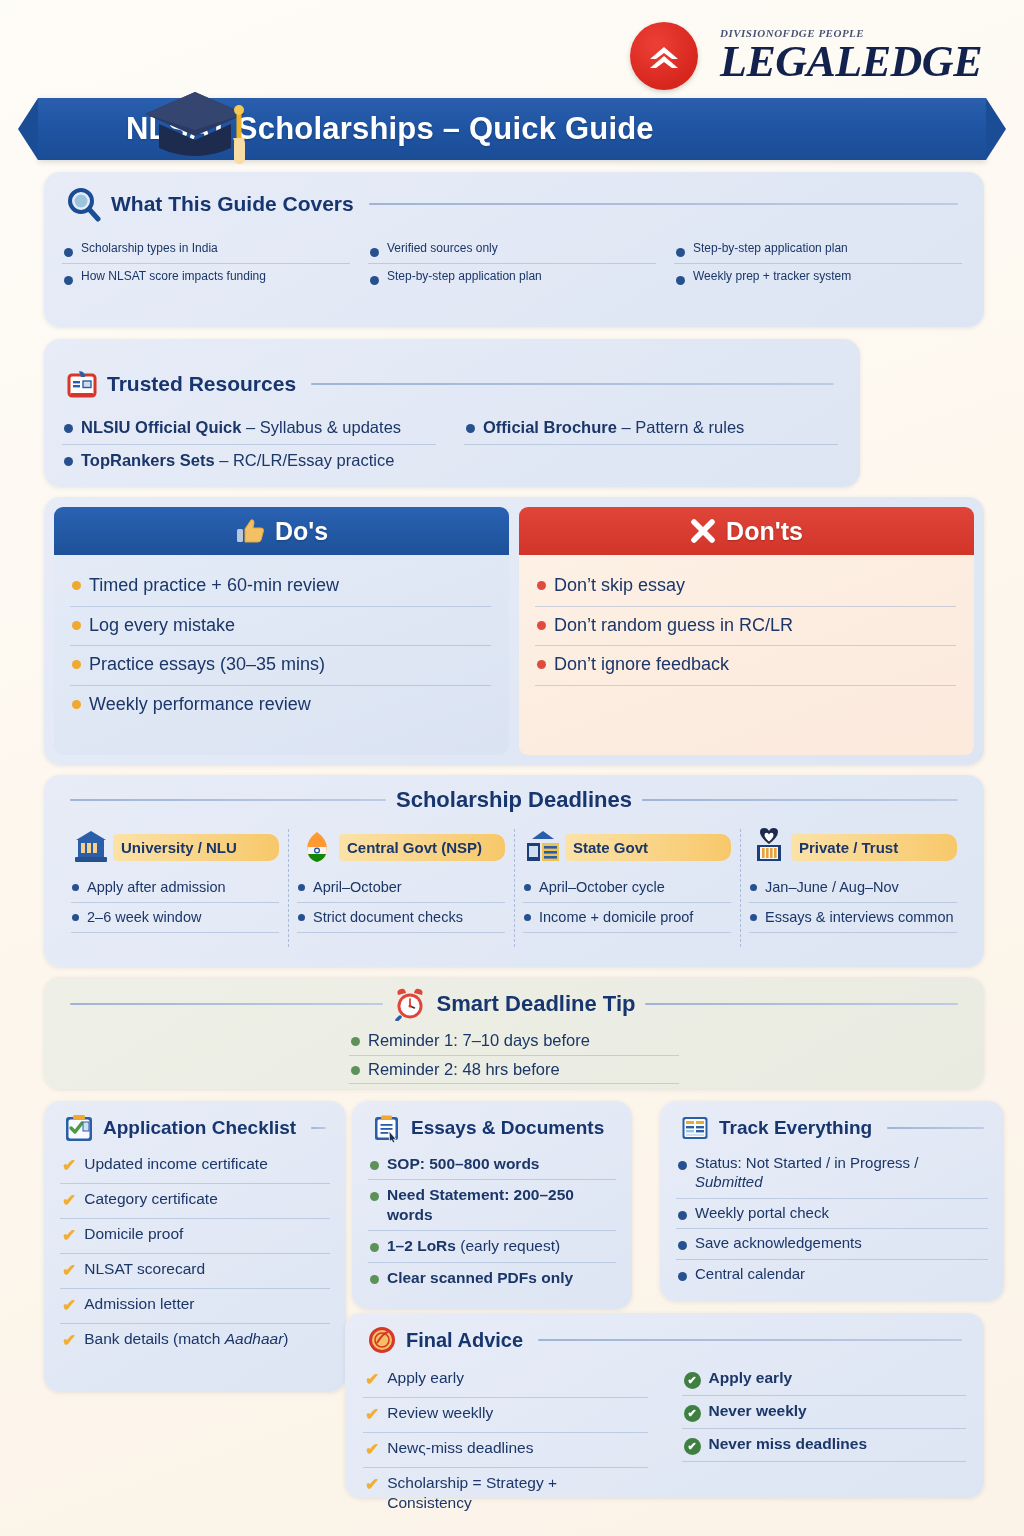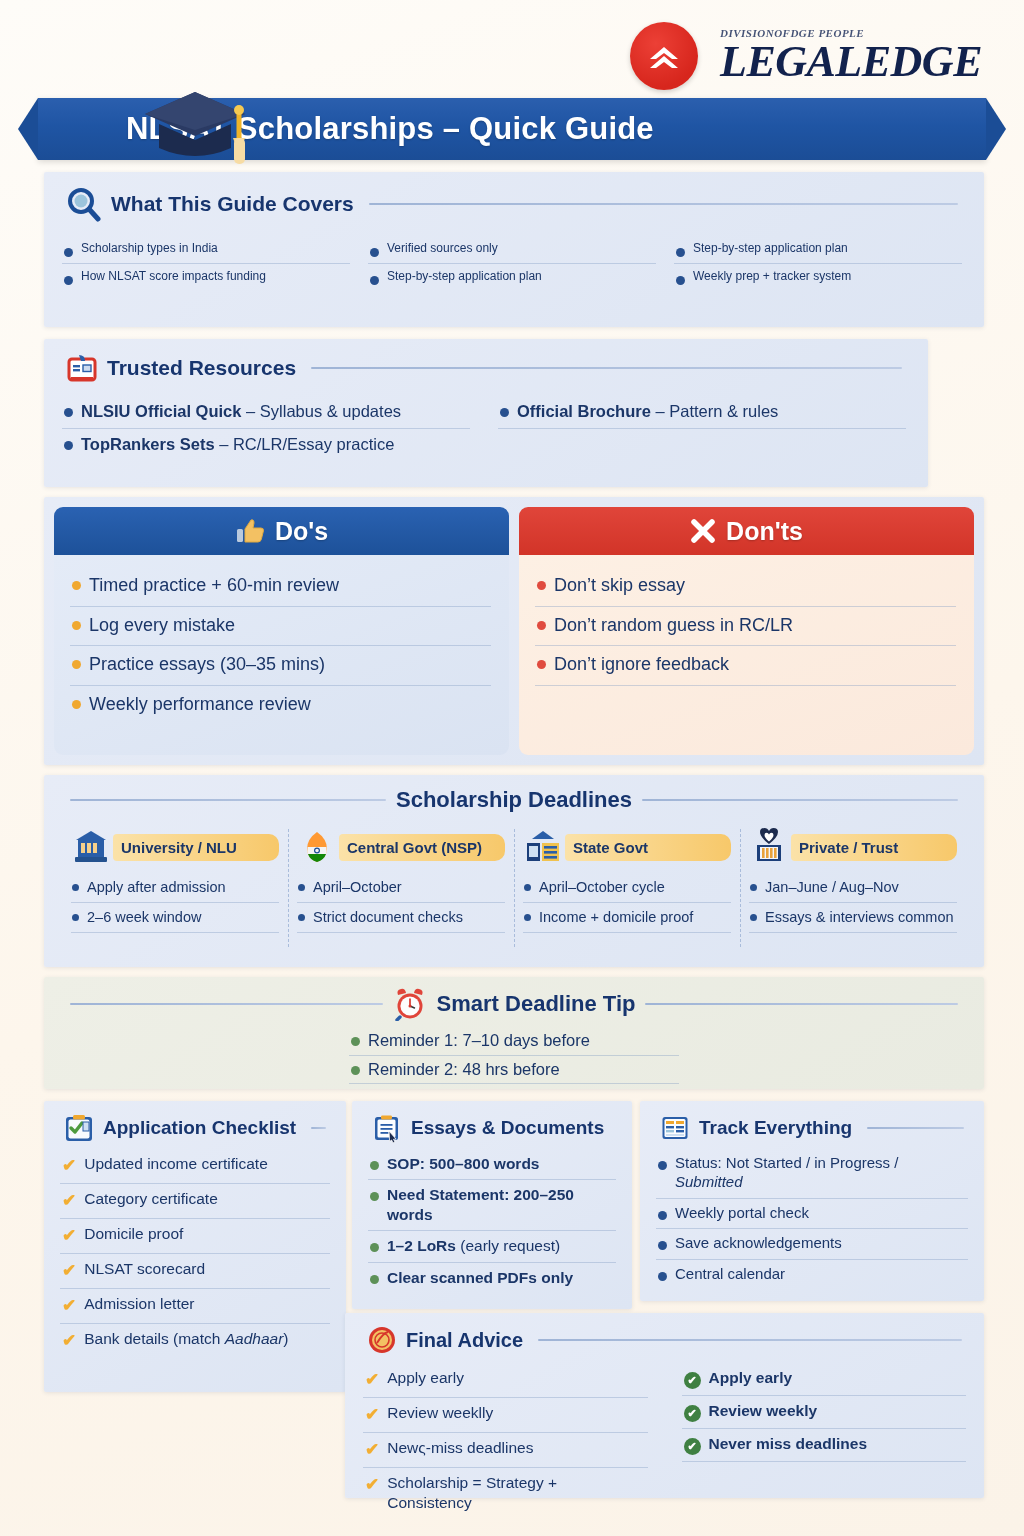--- a/index.html
+++ b/index.html
@@ -69,21 +69,21 @@
   }
   .cap-icon {
     position: absolute; left: 95px; top: -18px;
     width: 150px; height: 100px;
   }
 
   
   .card {
     position: absolute;
     background: linear-gradient(150deg,#e7ecf7 0%, #dde5f3 100%);
-    border-radius: 2px;
+    border-radius: 16px;
     box-shadow: 0 1px 4px rgba(30,50,90,.10);
   }
   .sec-head {
     display: flex; align-items: center; gap: 9px;
     padding: 0 4px;
   }
   .sec-title {
     font-size: 21px; font-weight: 700; color: #17356e;
     white-space: nowrap;
   }
@@ -121,21 +121,21 @@
   .i { font-style: italic; }
 
   
   #covers { left: 44px; top: 172px; width: 940px; height: 155px; padding: 14px 22px 0 18px; }
   #covers .grid {
     display: grid; grid-template-columns: 1fr 1fr 1fr;
     column-gap: 18px; margin-top: 14px;
   }
 
   
-  #resources { left: 44px; top: 339px; width: 884px; height: 148px; padding: 13px 22px 0 18px; }
+  #resources { left: 44px; top: 339px; width: 816px; height: 148px; padding: 29px 22px 0 18px; }
   #resources .grid {
     display: grid; grid-template-columns: 1fr 1fr;
     column-gap: 28px; margin-top: 12px;
   }
   #resources .item { font-size: 16.5px; }
 
   
   #dodont { left: 44px; top: 497px; width: 940px; height: 268px; padding: 10px; }
   .dd-wrap { display: flex; height: 100%; gap: 0; }
   .dd-col { flex: 1; border-radius: 9px; overflow: hidden; }
@@ -183,21 +183,21 @@
     left: 44px; top: 977px; width: 940px; height: 112px;
     background: linear-gradient(150deg,#eeefe6 0%, #e9ebe1 100%);
     padding: 10px 18px;
   }
   #smarttip .tip-list { width: 330px; margin: 6px auto 0 auto; }
   #smarttip .item { font-size: 16.5px; padding: 3px 2px 4px 2px; }
 
   
   #checklist { left: 44px; top: 1101px; width: 302px; height: 291px; padding: 12px 16px; }
   #essays    { left: 352px; top: 1101px; width: 280px; height: 208px; padding: 12px 16px; }
-  #track     { left: 640px; top: 1101px; width: 344px; height: 200px; padding: 12px 16px; }
+  #track     { left: 660px; top: 1101px; width: 344px; height: 200px; padding: 12px 16px; }
   #final     { left: 345px; top: 1313px; width: 639px; height: 185px; padding: 12px 18px; }
 
   #checklist .item, #essays .item, #track .item { font-size: 15.5px; padding: 5px 2px 6px 2px; }
   #checklist .sec-title, #essays .sec-title, #track .sec-title { font-size: 19px; }
   #track .item { font-size: 15px; }
   #final .sec-title { font-size: 20px; }
   #final .cols { display: grid; grid-template-columns: 1fr 1fr; column-gap: 34px; margin-top: 8px; }
   #final .item { font-size: 15.5px; padding: 5px 2px 6px 2px; }
   #final .right .item { font-weight: 700; }
   .icon-box { flex: none; width: 30px; height: 30px; }
@@ -626,21 +626,21 @@
             <span>Scholarship = Strategy + Consistency</span>
           </div>
       </div>
       <div class="right">
         <div class="item">
             <span class="gcheck">✔</span>
             <span>Apply early</span>
           </div>
         <div class="item">
             <span class="gcheck">✔</span>
-            <span>Review weekly</span>
+            <span>Never weekly</span>
           </div>
         <div class="item">
             <span class="gcheck">✔</span>
             <span>Never miss deadlines</span>
           </div>
       </div>
     </div>
   </div>
 
 </div>

